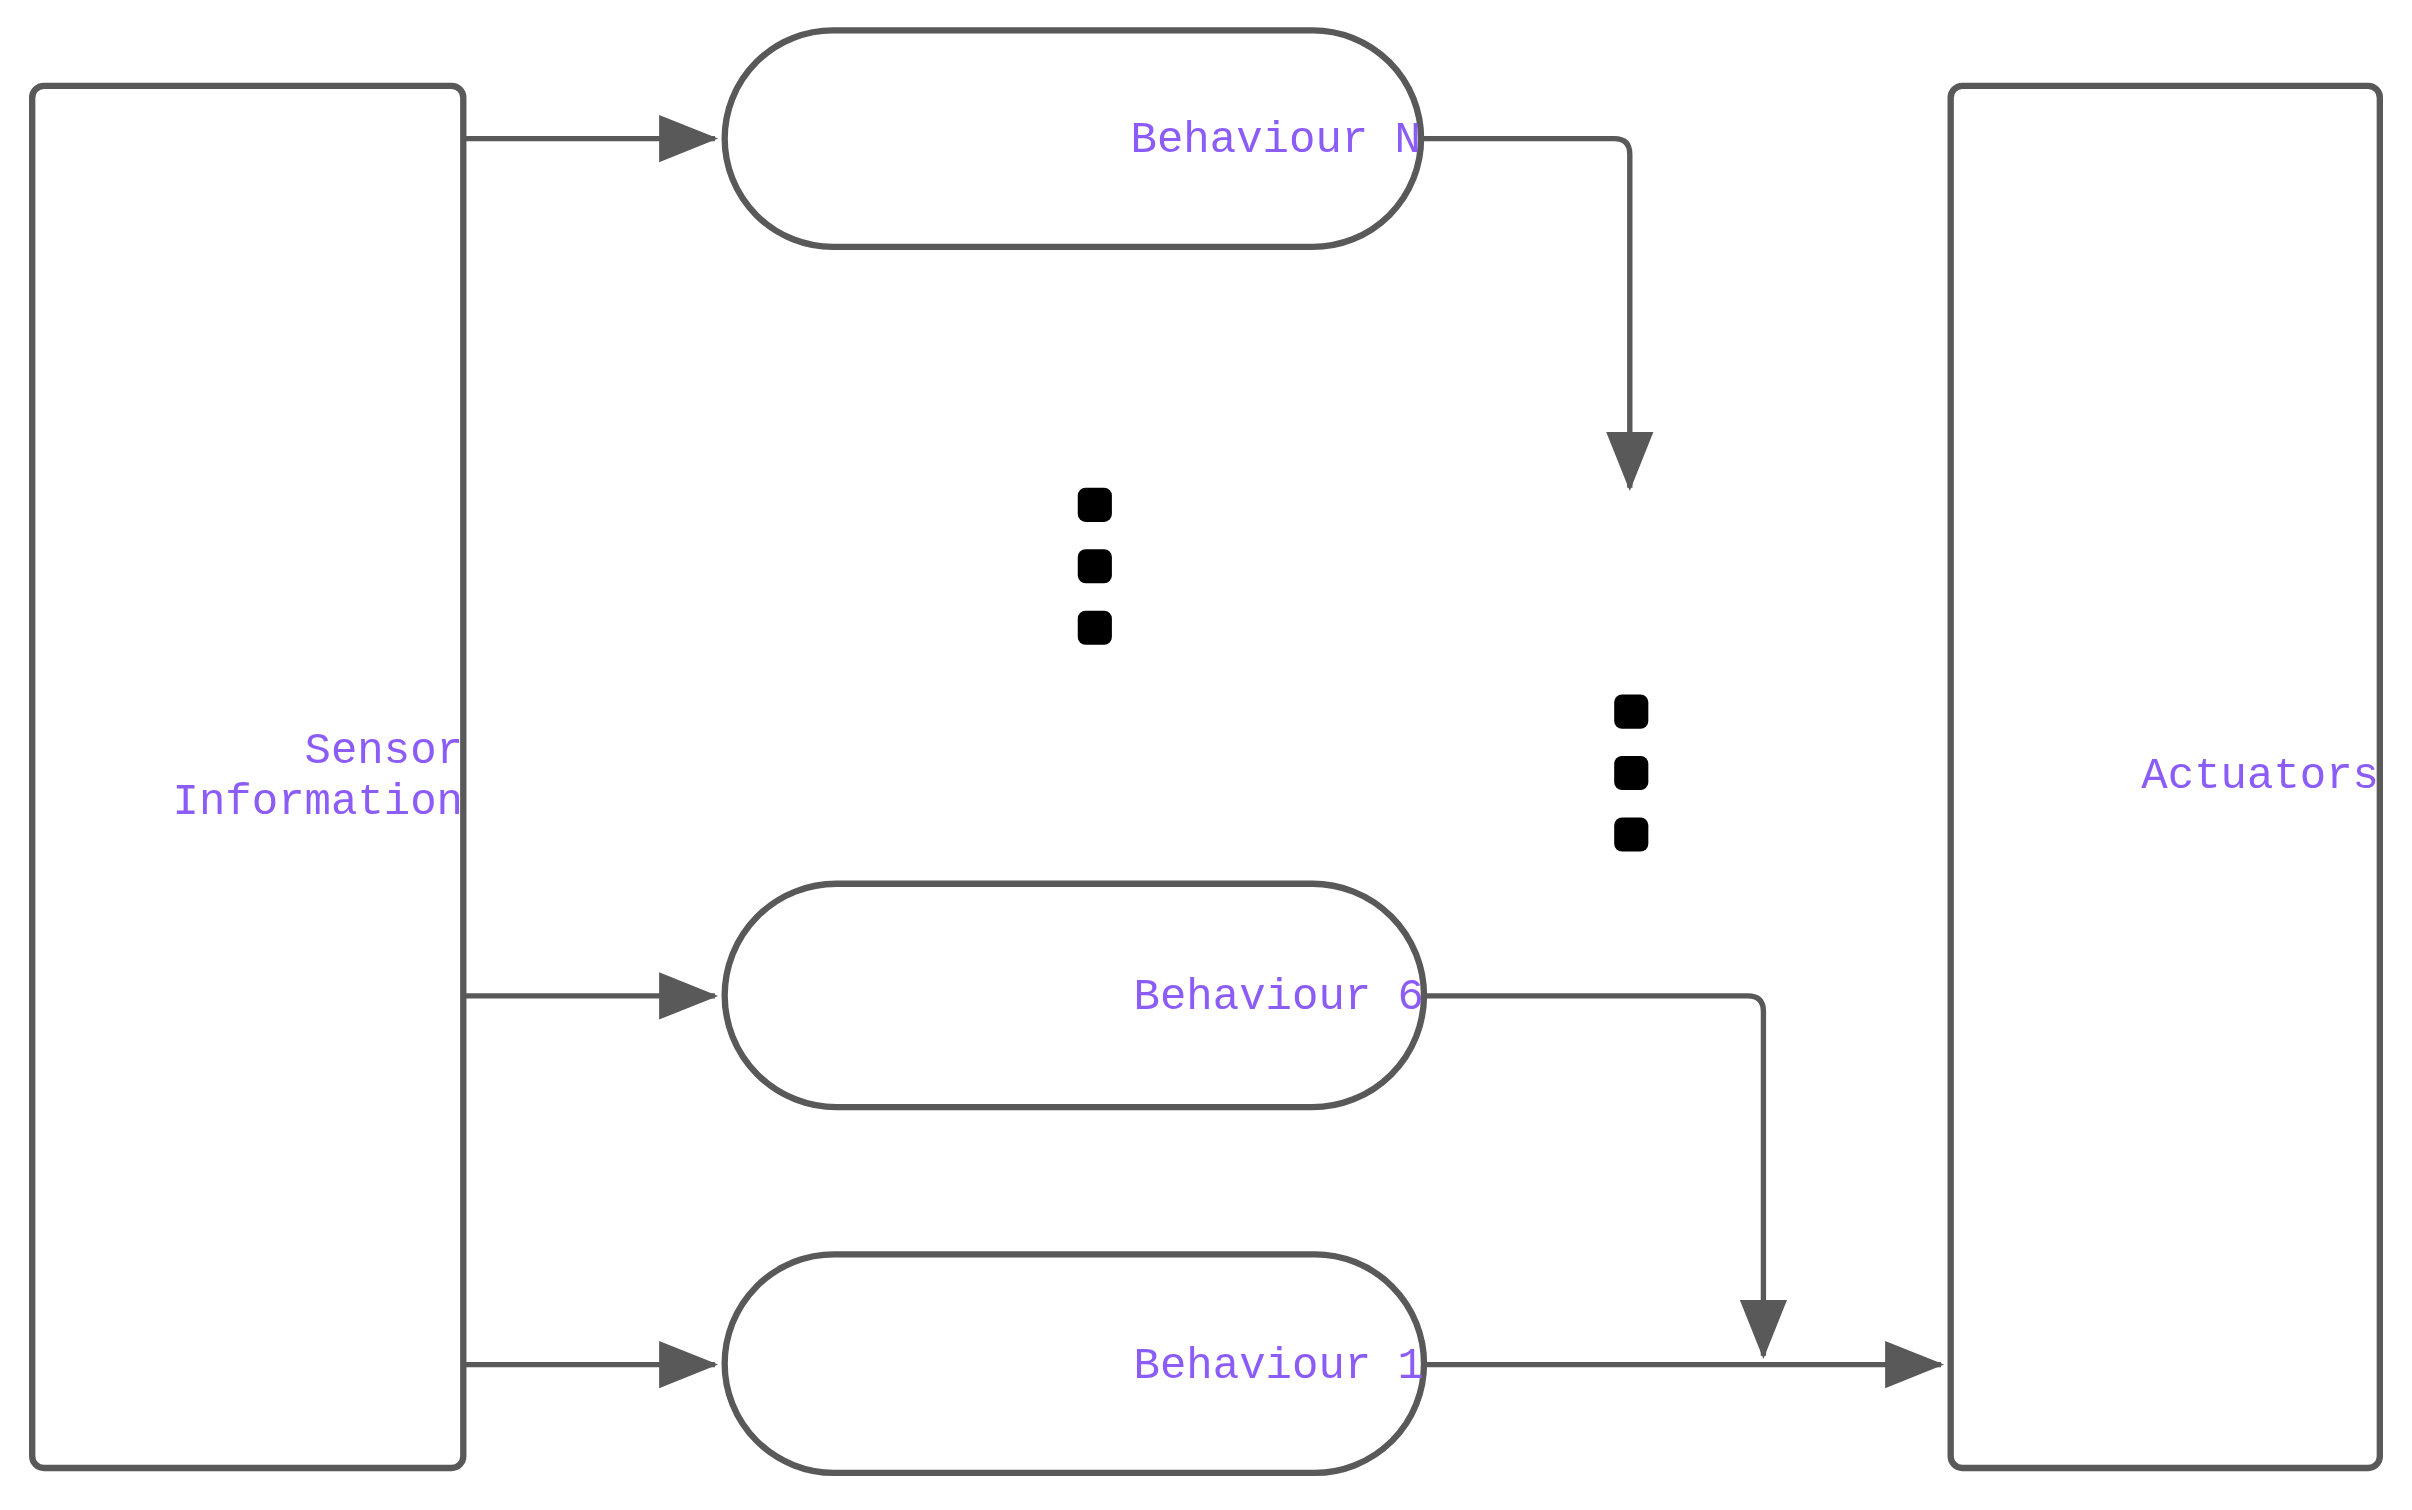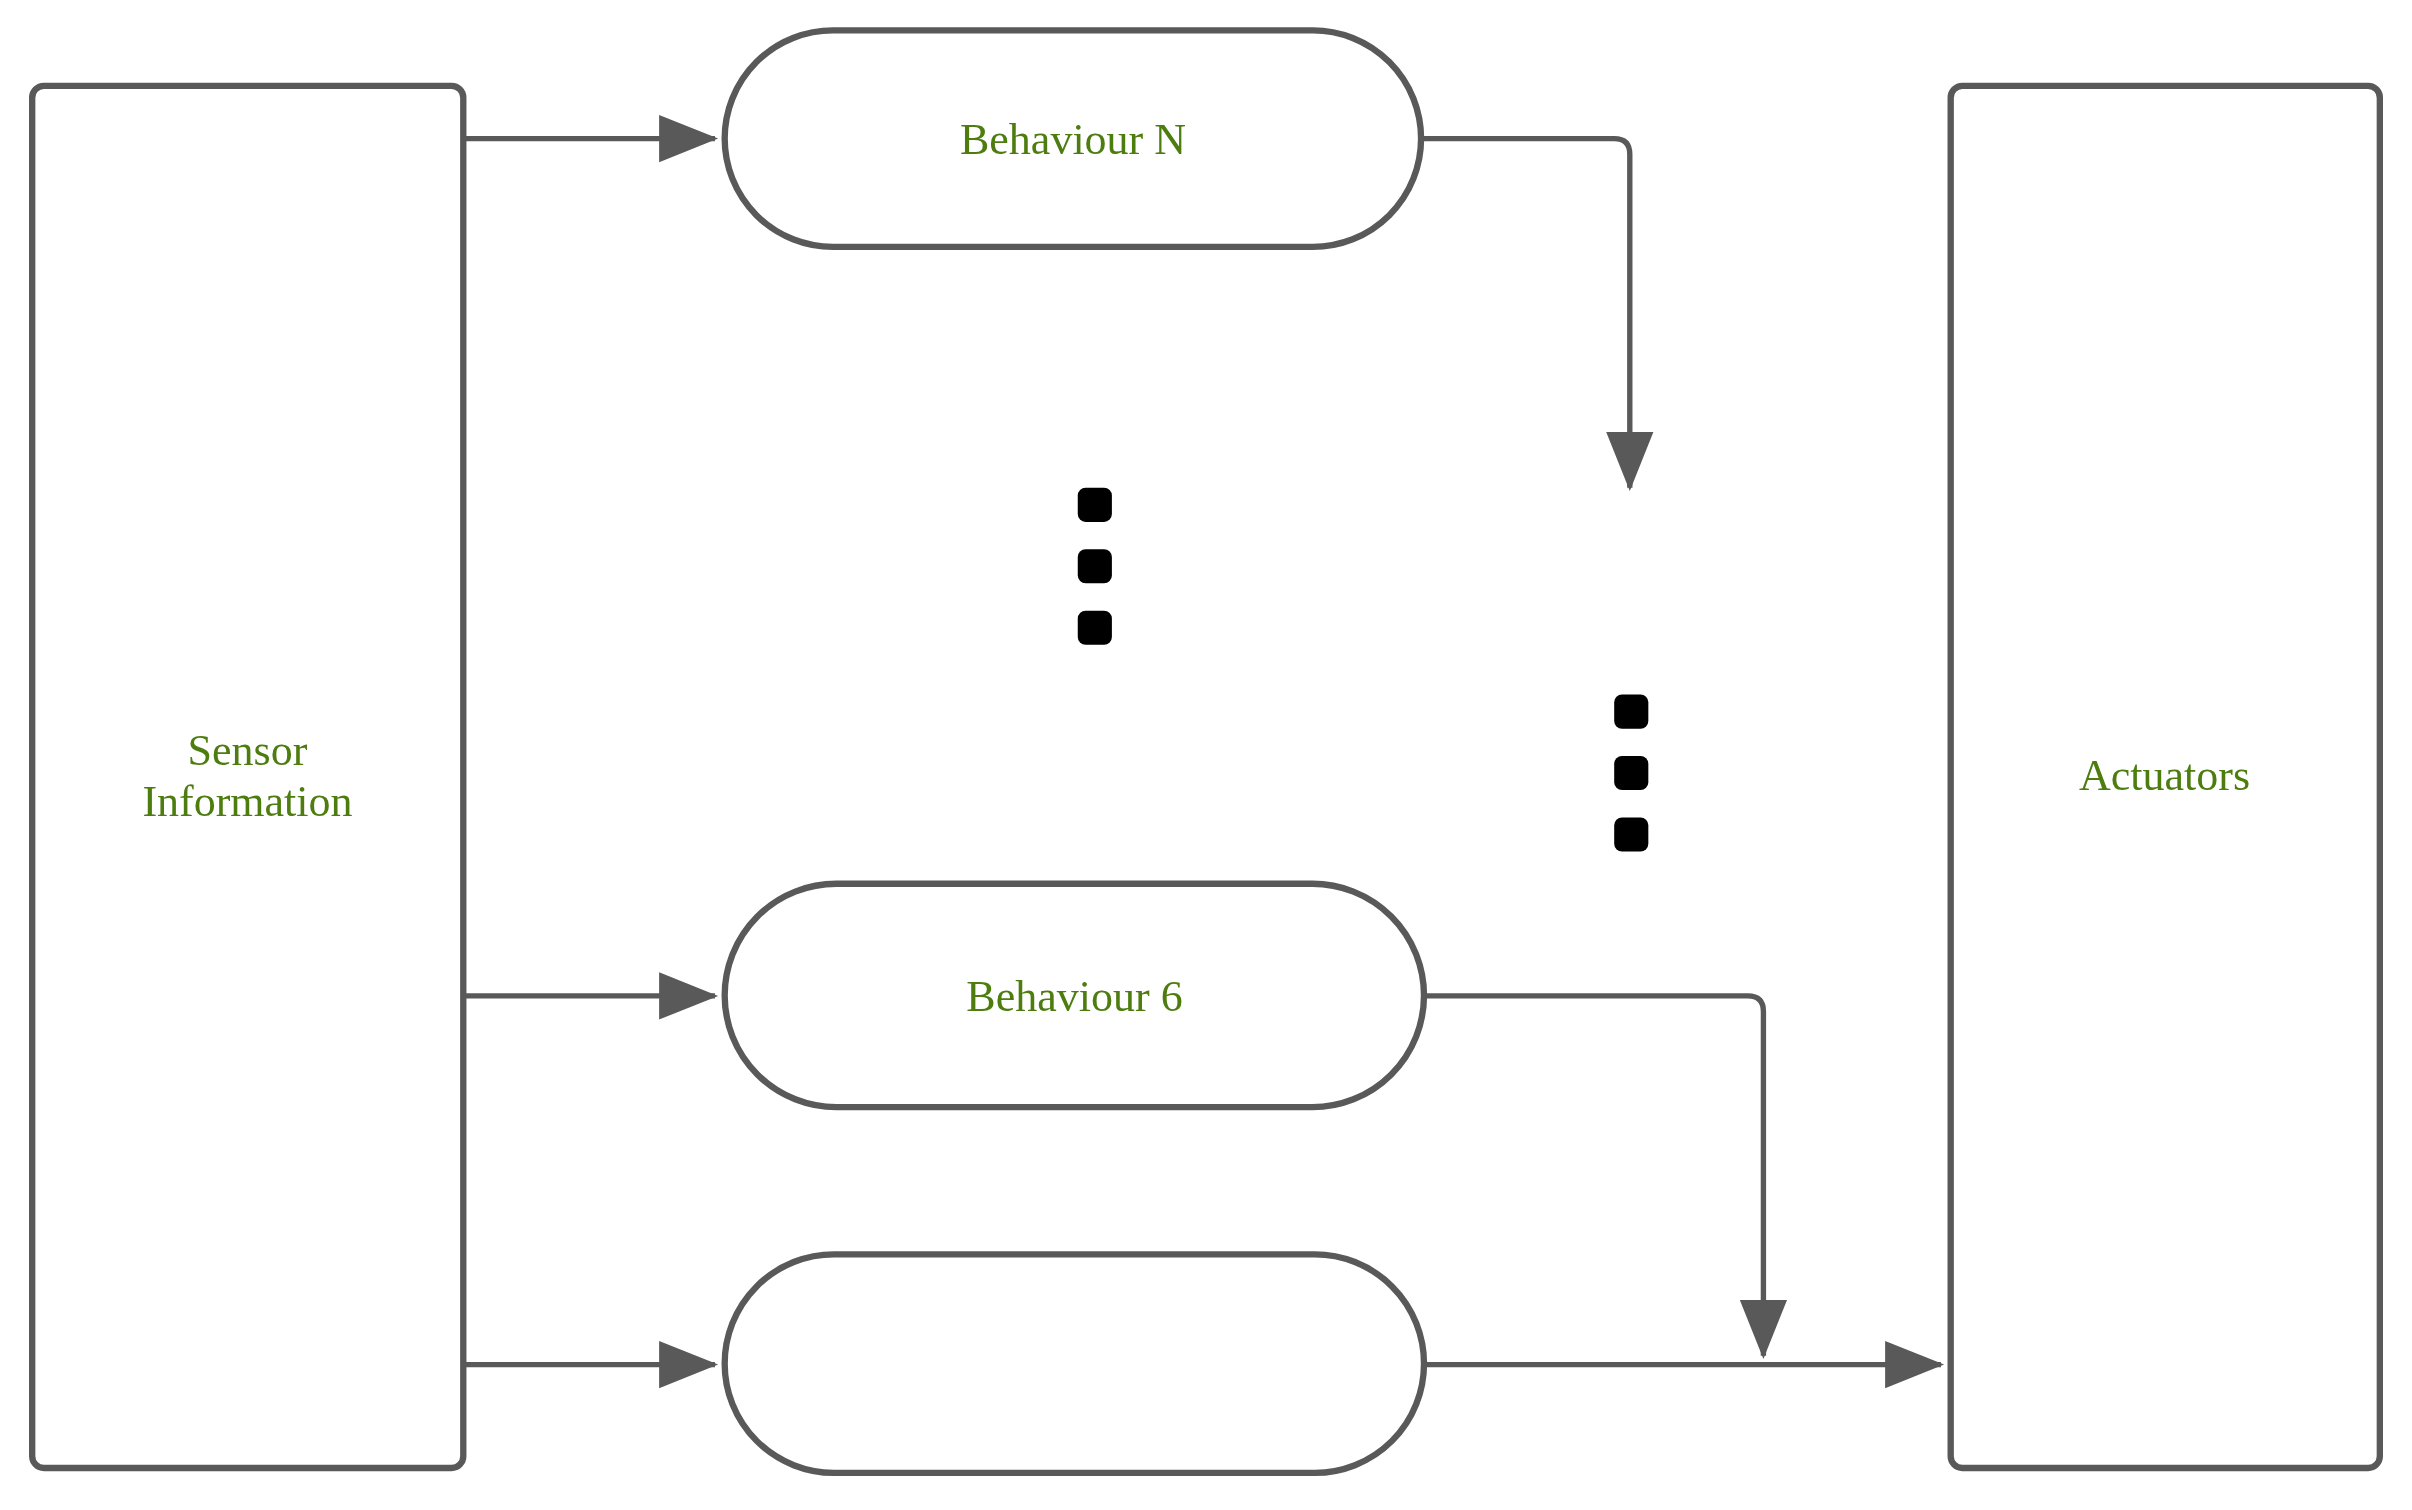--- a/index.html
+++ b/index.html
@@ -19,25 +19,25 @@
   }
   #diagram-svg {
     position: absolute;
     left: 0;
     top: 0;
     width: 2413px;
     height: 1511px;
   }
   .node-label {
     position: absolute;
-    text-align: center;
-    color: #4d7c0f;
+    text-align: right;
+    color: #8b5cf6;
     font-size: 44px;
     line-height: 1.15;
-    font-family: Liberation Serif, serif;
+    font-family: Liberation Mono, monospace;
     white-space: pre-line;
     pointer-events: none;
     user-select: none;
   }
 </style>
 </head>
 <body>
 
 <div id="canvas">
 
@@ -92,17 +92,18 @@
     </g>
   </svg>
 
   <div class="node-label" style="left:32px; top:726px; width:431px;">Sensor
 Information</div>
 
   <div class="node-label" style="left:725px; top:115px; width:696px;">Behaviour N</div>
 
   <div class="node-label" style="left:725px; top:972px; width:699px;">Behaviour 6</div>
 
+  <div class="node-label" style="left:725px; top:1341px; width:699px;">Behaviour 1</div>
 
   <div class="node-label" style="left:1950px; top:751px; width:429px;">Actuators</div>
 
 </div>
 
 
 </body></html>

